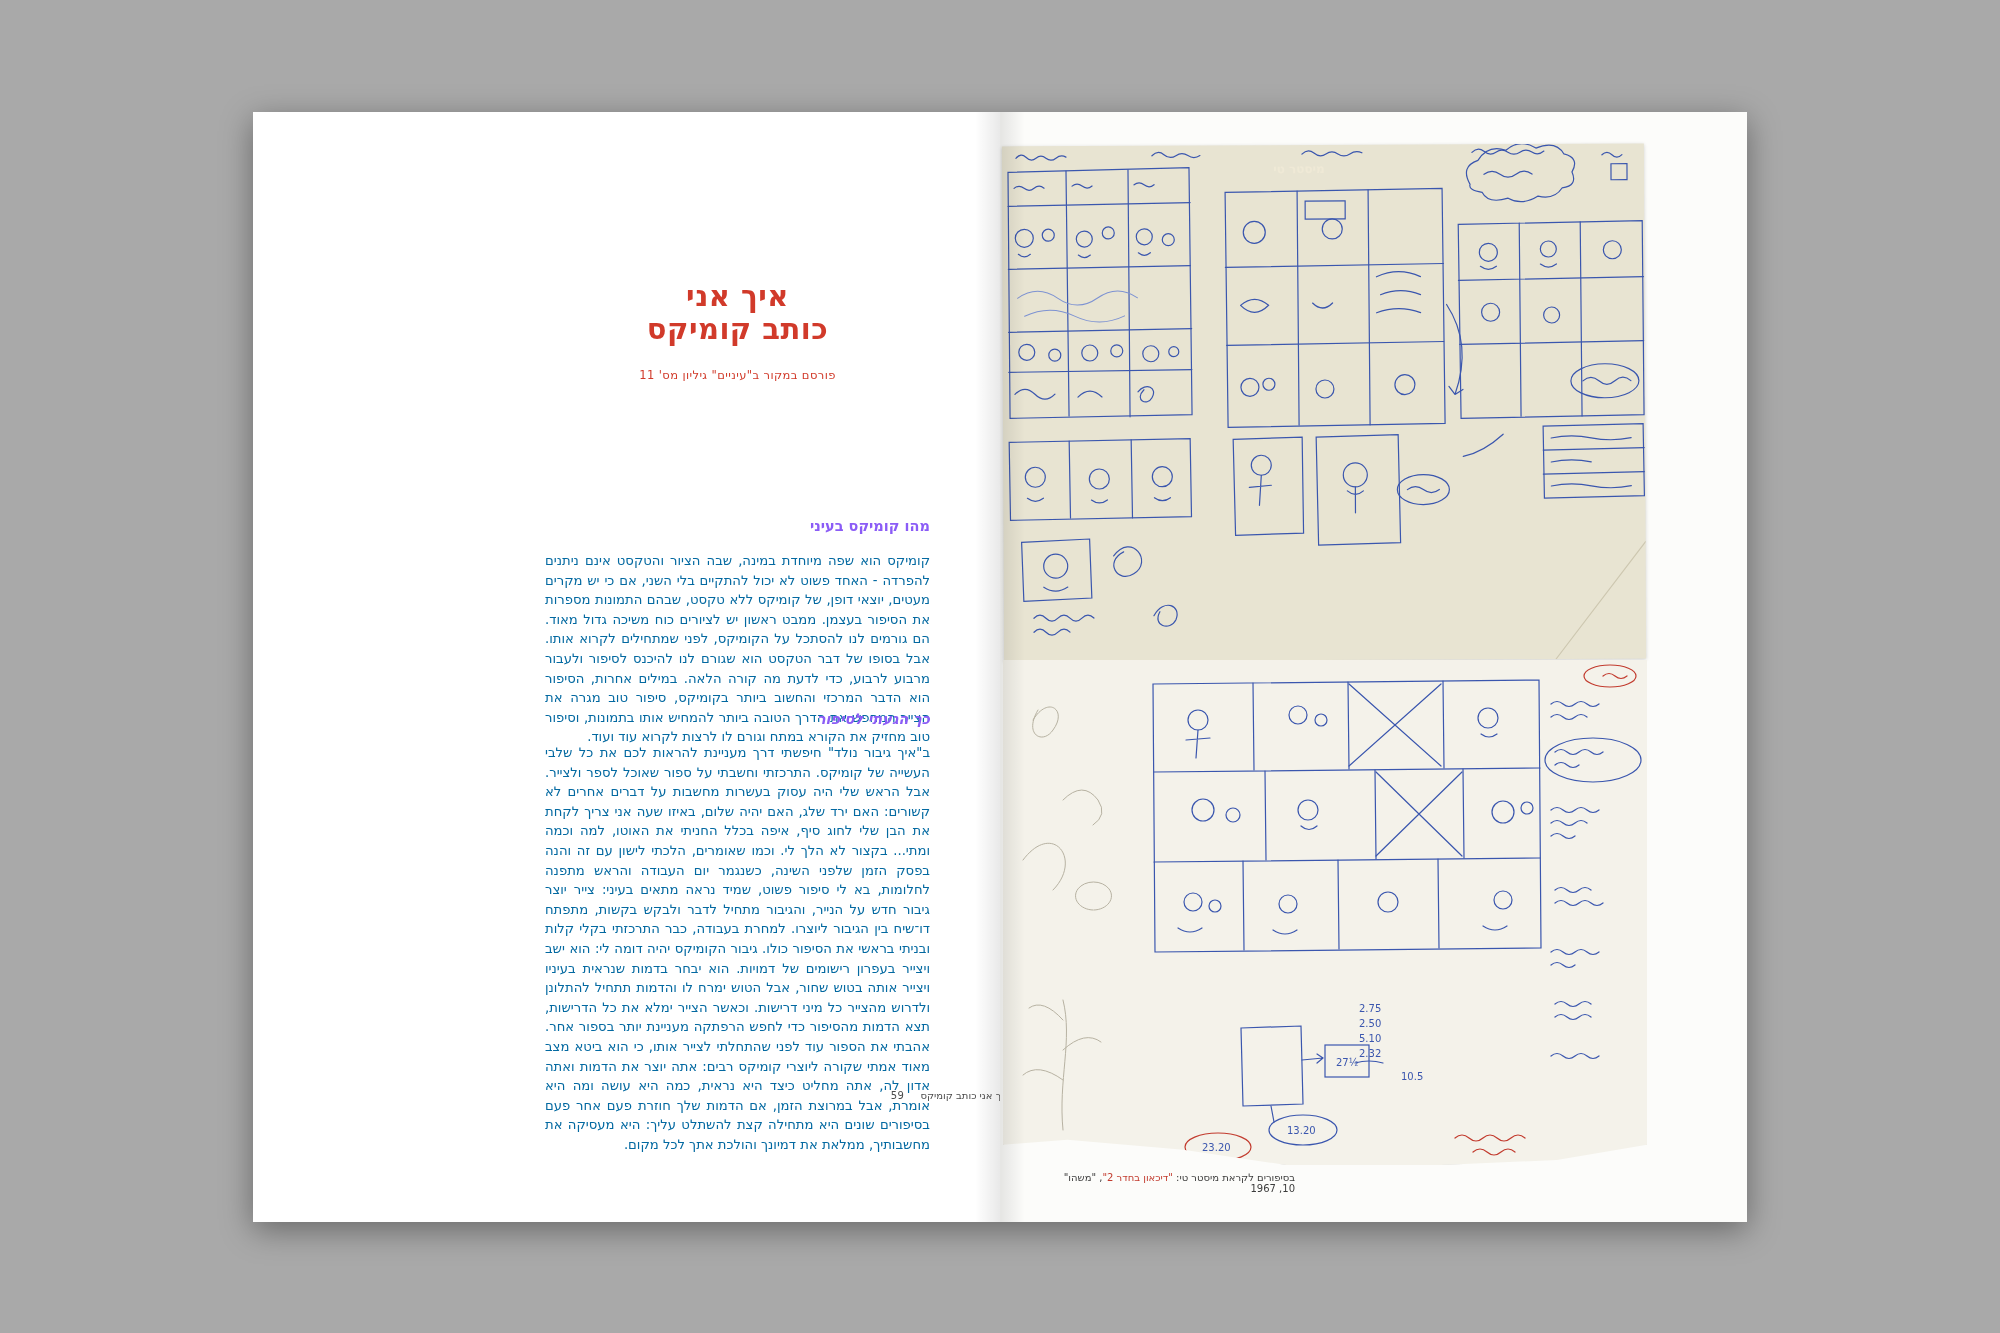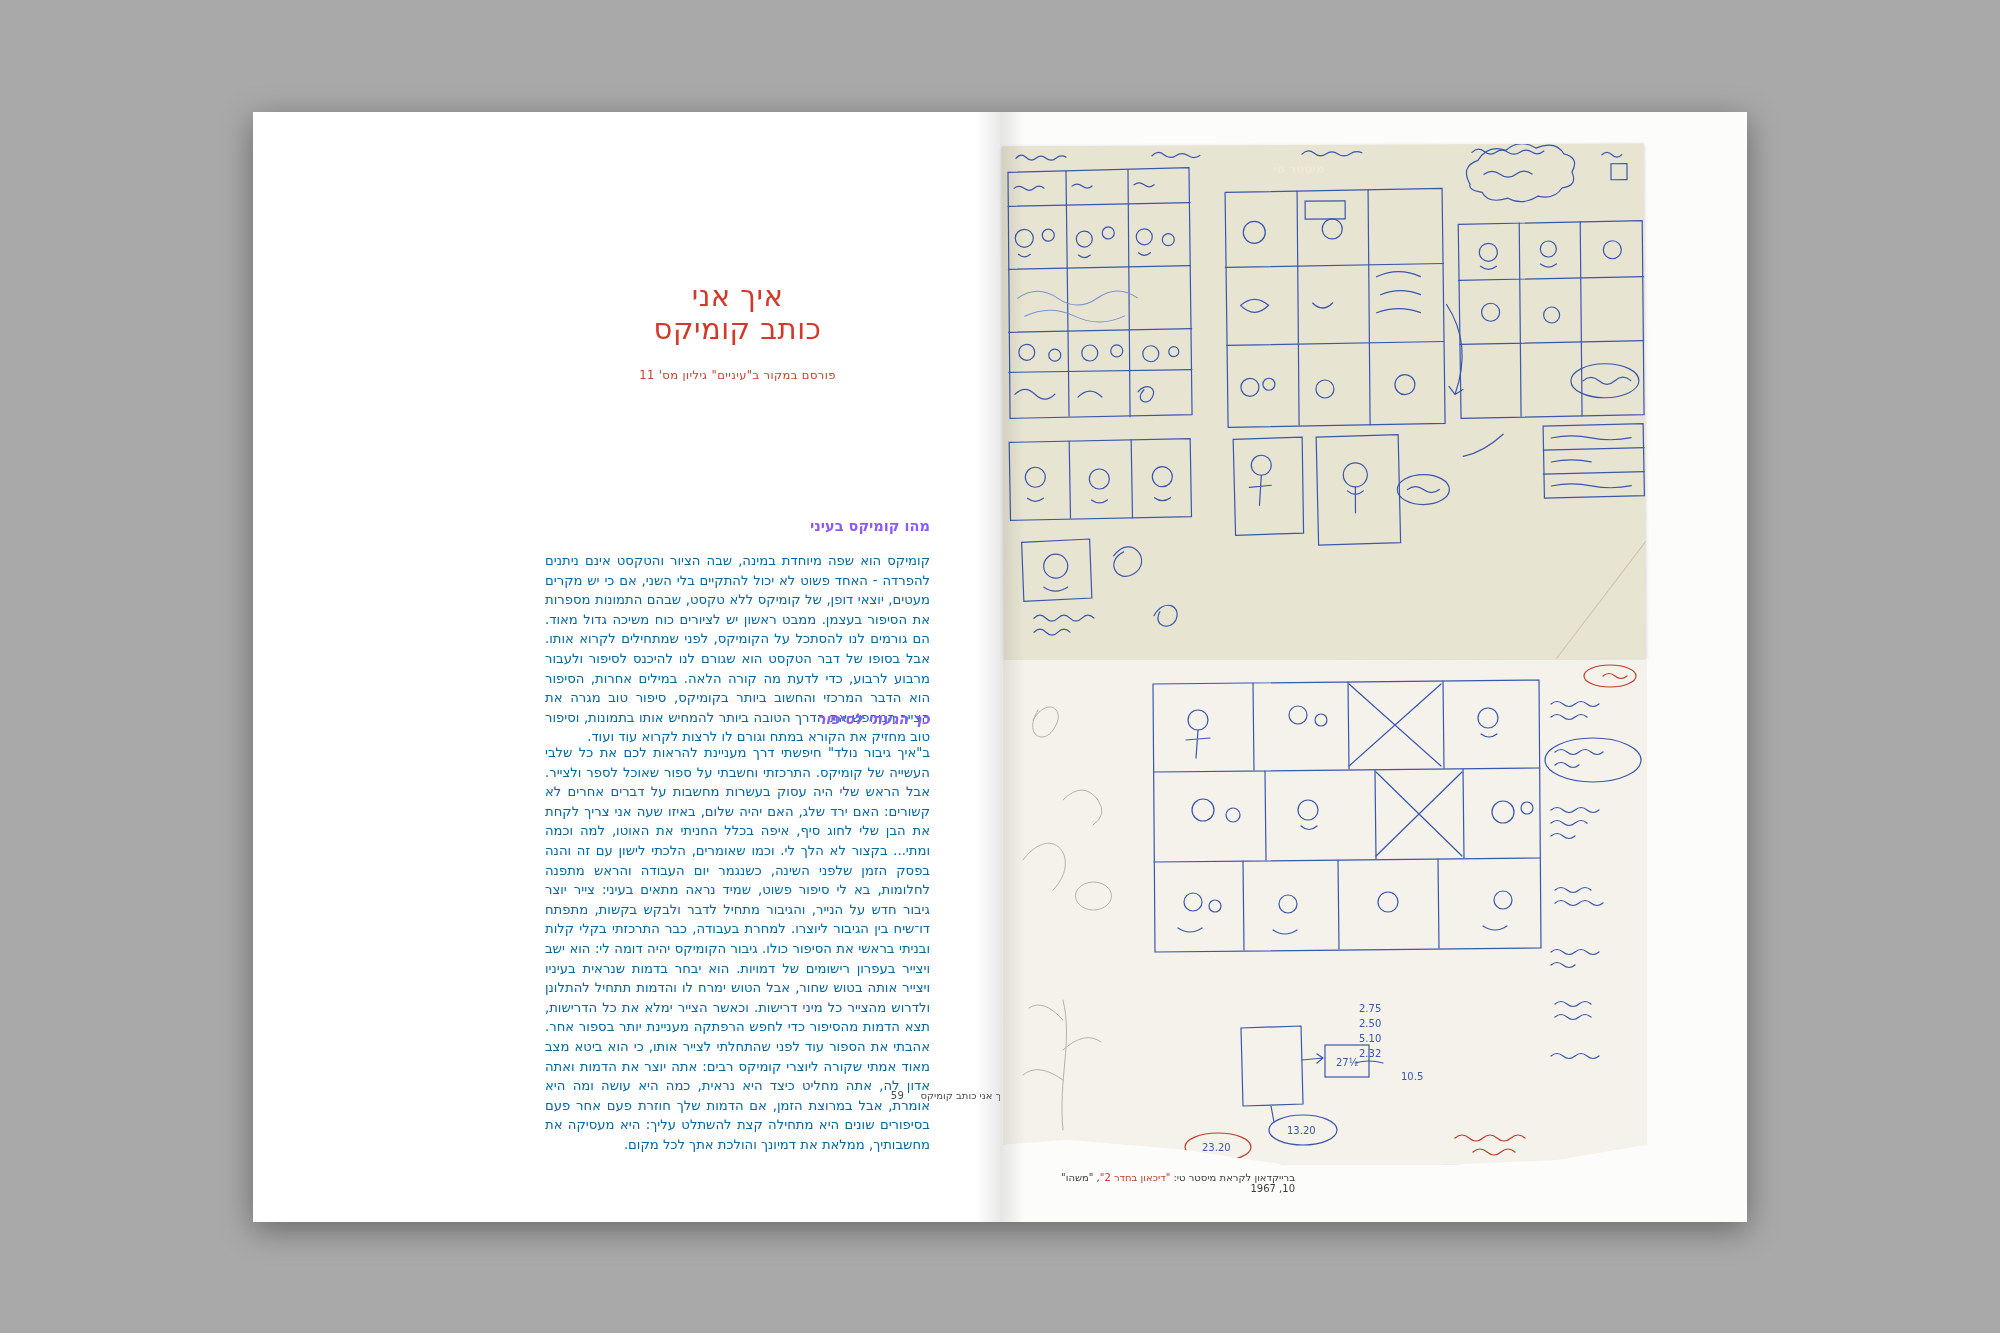--- a/index.html
+++ b/index.html
@@ -7,21 +7,21 @@
   .spread{position:absolute;left:253px;top:112px;width:1494px;height:1110px;background:#ffffff;
           box-shadow:0 8px 30px rgba(0,0,0,.38);}
   .page{position:absolute;top:0;height:1110px;}
   .left-page{left:0;width:747px;background:#ffffff;}
   .right-page{left:747px;width:747px;background:#fcfcfa;}
   .spine{position:absolute;left:722px;top:0;width:50px;height:1110px;pointer-events:none;
          background:linear-gradient(90deg,rgba(0,0,0,0) 0%,rgba(0,0,0,.09) 52%,rgba(0,0,0,0) 100%);}
 
   
   .title-block{position:absolute;left:292px;top:168px;width:385px;text-align:center;direction:rtl;}
-  .title-line{font-size:29px;line-height:33px;font-weight:normal;color:#d13a2a;letter-spacing:.5px;}
+  .title-line{font-size:29px;line-height:33px;font-weight:bold;color:#d13a2a;letter-spacing:.5px;}
   .subtitle{margin-top:22px;font-size:11.5px;color:#d13a2a;letter-spacing:.4px;}
   .col{position:absolute;left:292px;width:385px;direction:rtl;}
   .sec-heading{font-size:14.5px;font-weight:bold;color:#8b5cf6;text-align:right;}
   .body-text{font-size:13.2px;line-height:19.6px;color:#0369a1;text-align:justify;text-justify:inter-word;}
   .footer{position:absolute;left:497px;top:978px;width:260px;display:flex;direction:rtl;
           align-items:baseline;gap:16px;font-size:10px;color:#4a4a4a;}
   .footer .pgnum{letter-spacing:.5px;margin-left:29px;}
 
   
   .sheet{position:absolute;box-shadow:0 1px 4px rgba(0,0,0,.18);}
@@ -244,19 +244,19 @@
           <text class="num" x="356" y="382">5.10</text>
           <text class="num" x="356" y="397">2.32</text>
           <text class="num" x="398" y="420">10.5</text>
           <path d="M352,403 q14,-4 28,0"></path>
 
           <path class="redink" d="M452,478 q7,-6 14,0 t14,0 t14,0 t14,0 t14,0 M470,492 q7,-6 14,0 t14,0 t14,0"></path>
         </svg>
       </div>
 
       <div class="caption">
-        <span>ברייקדאון לקראת מיסטר טי: </span><span class="red">"דיכאון בחדר 2"</span><span>, "משהו" 10, 1967</span>
+        <span>בסיפורים לקראת מיסטר טי: </span><span class="red">"דיכאון בחדר 2"</span><span>, "משהו" 10, 1967</span>
       </div>
     </div>
 
     <div class="spine"></div>
   </div>
 </div>
 
 </body></html>

